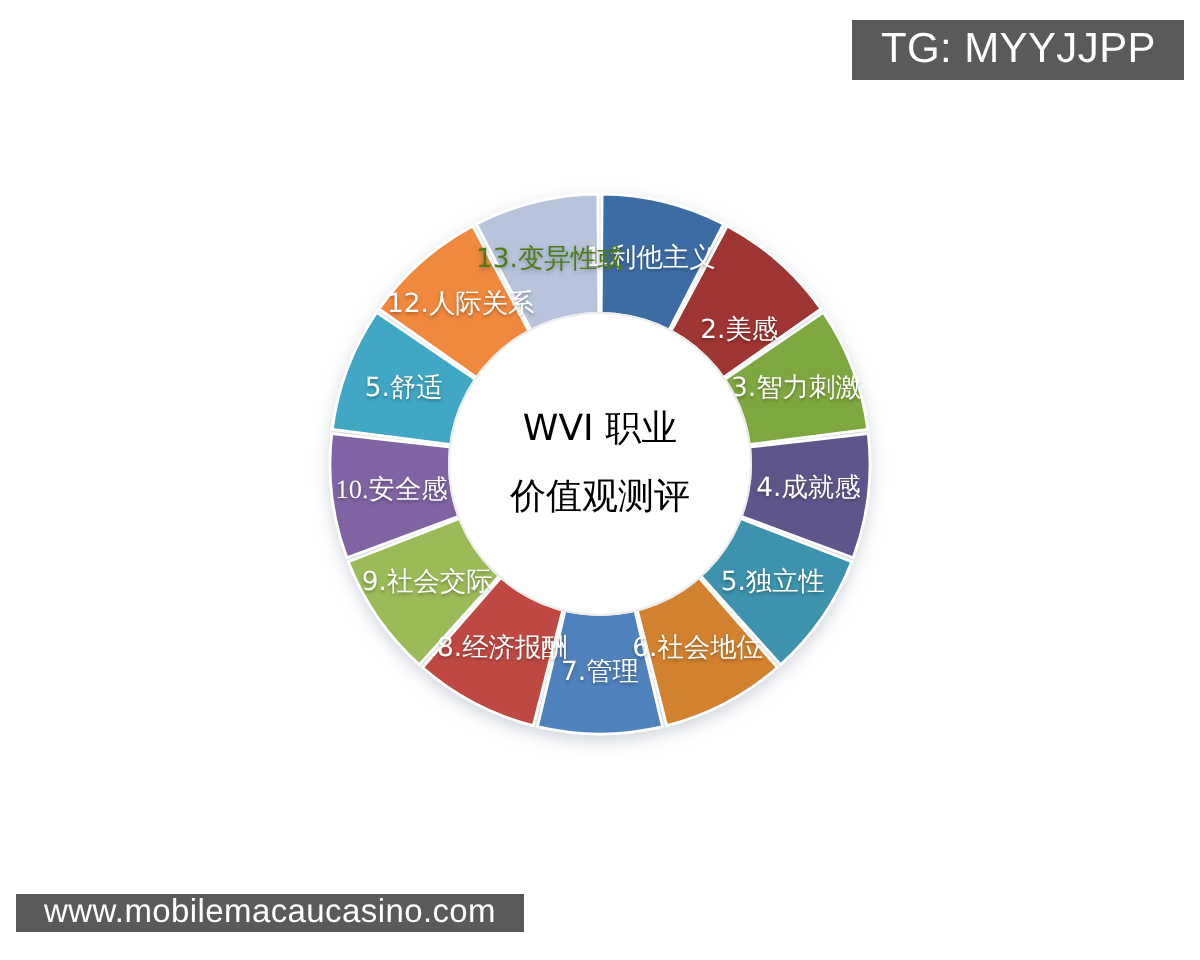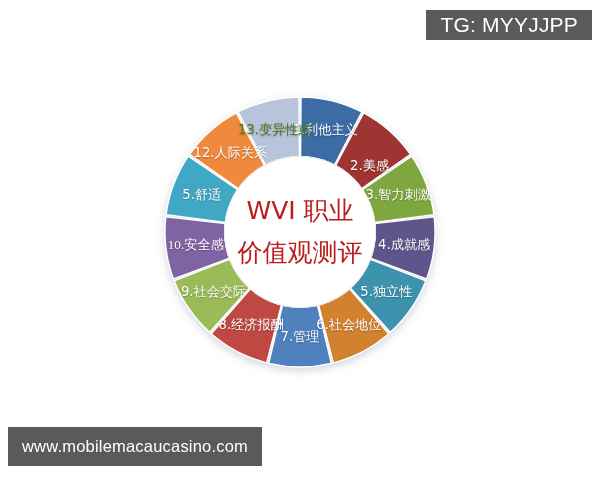--- a/index.html
+++ b/index.html
@@ -39,21 +39,21 @@
   #badge-tg {
     right: 8px;
     top: 10px;
     height: 30px;
     padding: 0 14px;
     font-size: 21px;
   }
   #badge-site {
     left: 8px;
     bottom: 14px;
-    height: 39px;
+    height: 19px;
     padding: 0 14px;
     font-size: 16.5px;
   }
 
   
   #wheel-wrap {
     position: absolute;
     left: 0;
     top: 0;
     width: 476px;
@@ -98,22 +98,22 @@
     border-radius: 50%;
     background: #ffffff;
     box-shadow: 0 0 0 1px #ececec inset;
     display: flex;
     flex-direction: column;
     align-items: center;
     justify-content: center;
     z-index: 20;
   }
   #center-hub .hub-line {
-    color: #b91c1c;
-    font-size: 25px;
+    color: #000000;
+    font-size: 18px;
     line-height: 1.05;
     white-space: nowrap;
     font-family: "DejaVu Sans", "Liberation Sans", sans-serif;
   }
   #center-hub .hub-line.line1 { margin-bottom: 15px; }
 </style>
 </head>
 <body>
 
 <div id="stage">

